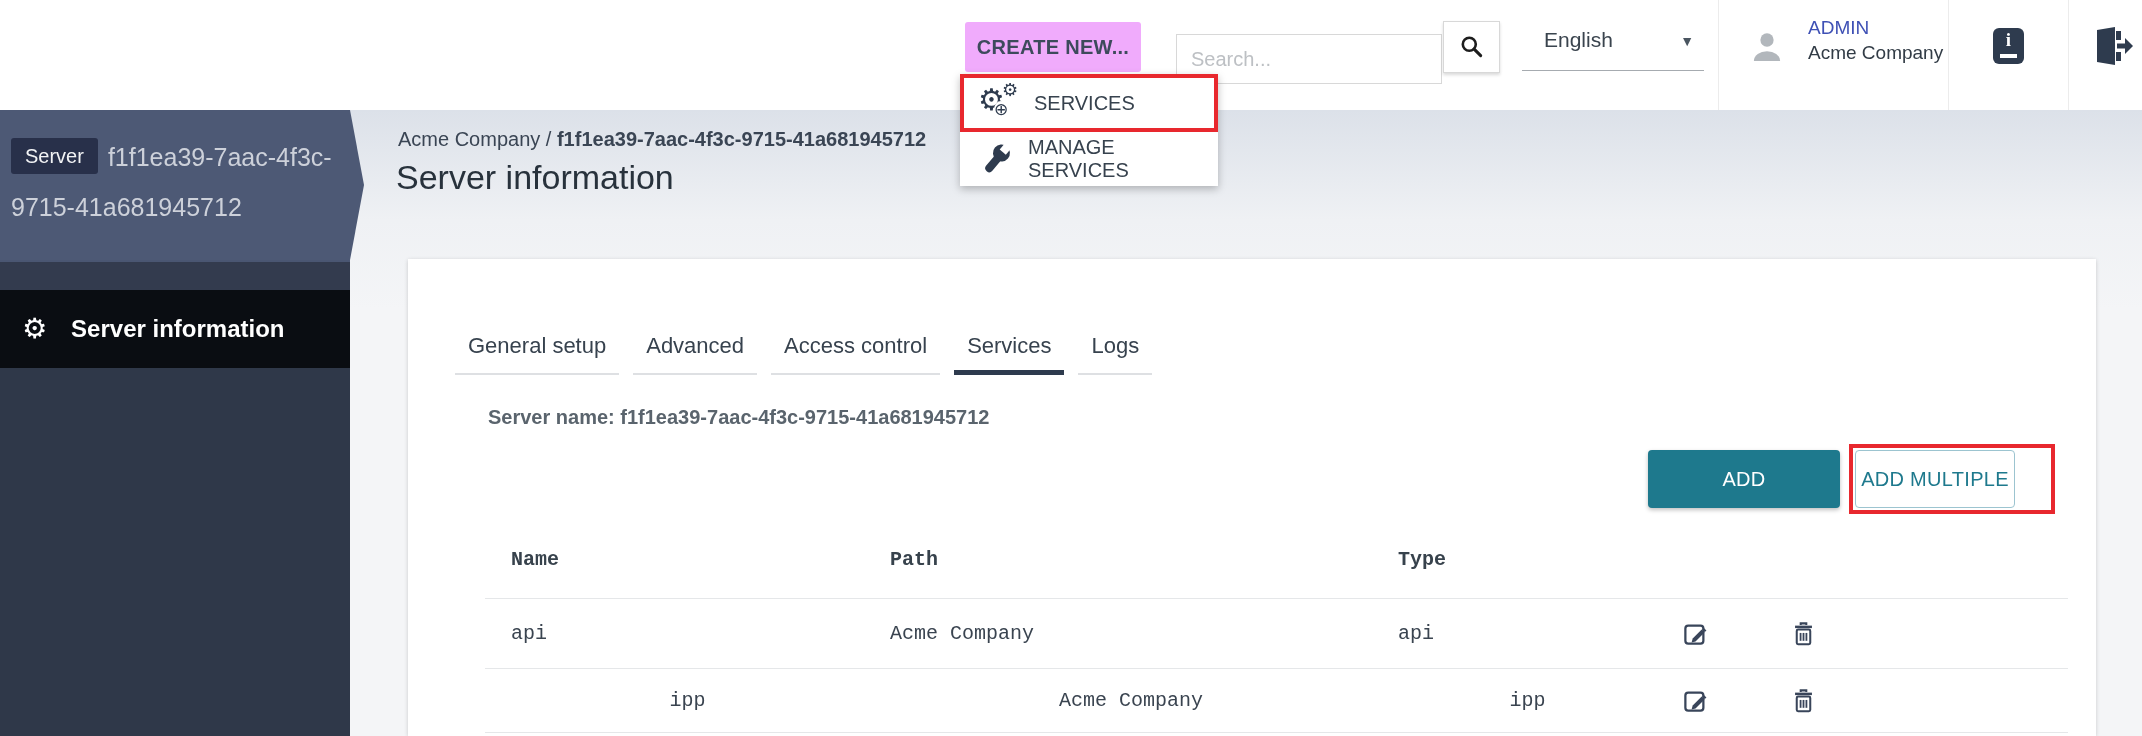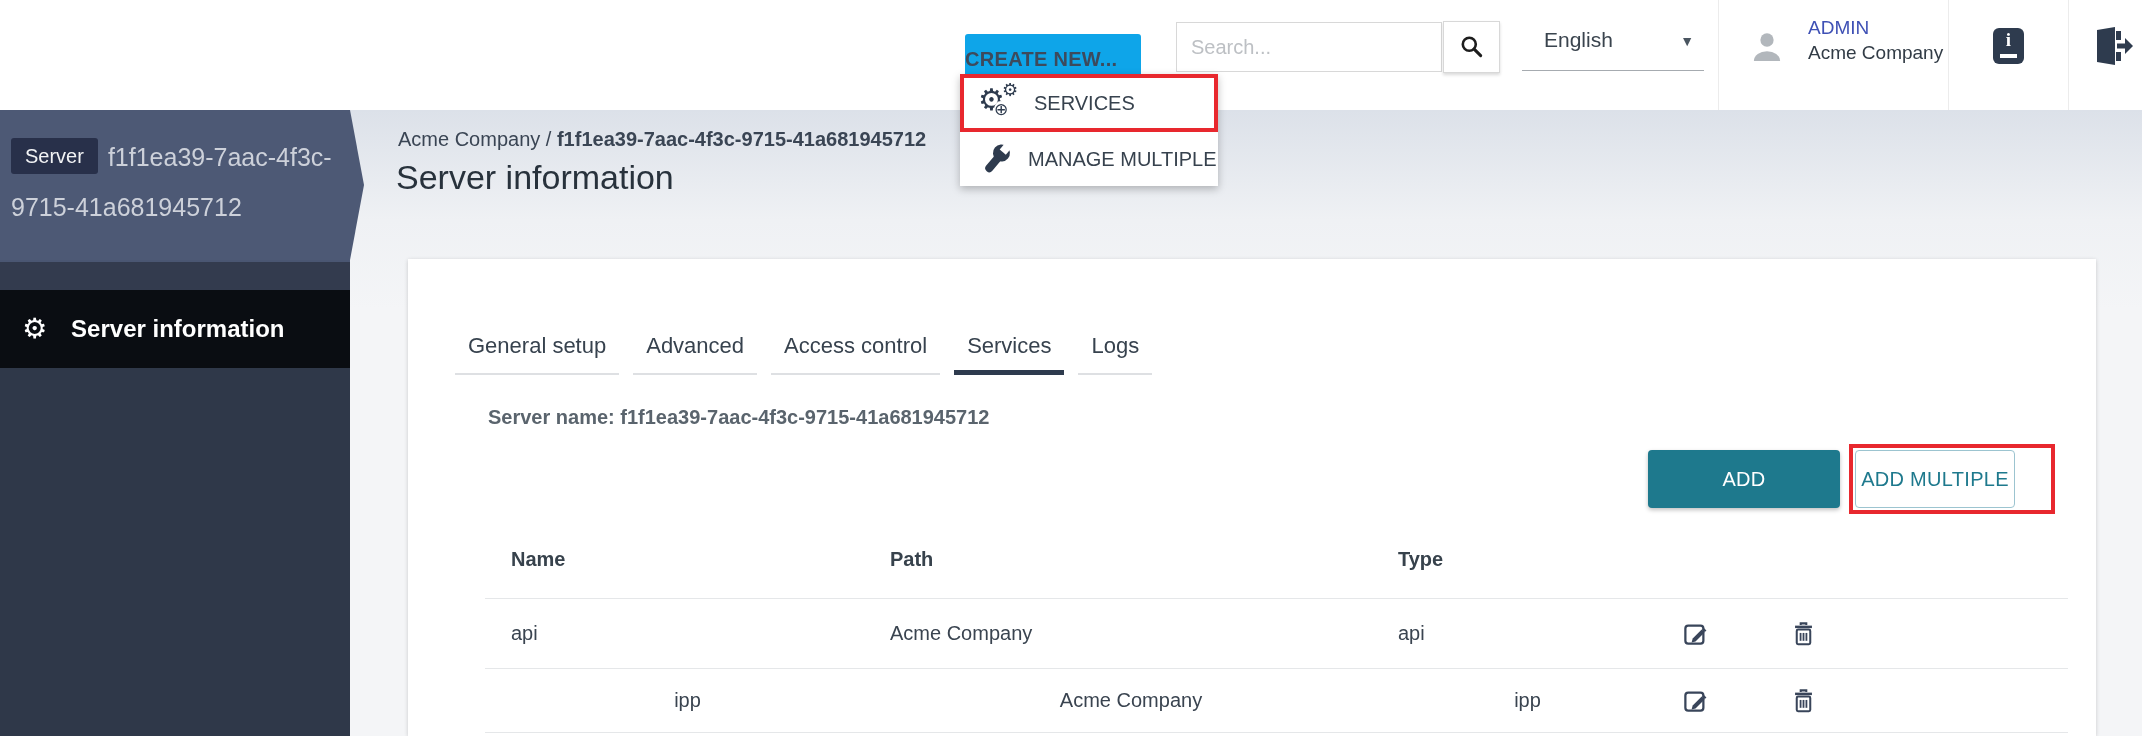--- a/index.html
+++ b/index.html
@@ -4,39 +4,39 @@
 <style>
   * { margin:0; padding:0; box-sizing:border-box; }
   html,body { width:2142px; height:736px; }
   body {
     font-family:"Liberation Sans","DejaVu Sans",sans-serif;
     background:#FFFFFF; position:relative; overflow:hidden; color:#37424E;
   }
   
   .topbar { position:absolute; left:0; top:0; width:2142px; height:110px; background:#FFFFFF; z-index:50; }
   .btn-create { position:absolute; left:965px; top:22px; width:176px; height:50px;
-    background:#0ea5e9; color:#3D4A5C; font-size:20px; font-weight:700; letter-spacing:.3px;
-    border:none; border-radius:3px; text-align:left; line-height:50px; cursor:pointer;margin-top:12px; }
+    background:#f0abfc; color:#3D4A5C; font-size:20px; font-weight:700; letter-spacing:.3px;
+    border:none; border-radius:3px; text-align:center; line-height:50px; cursor:pointer; }
   .dropdown { position:absolute; left:960px; top:74px; width:258px; background:#FFFFFF;
     box-shadow:0 3px 8px rgba(0,0,0,.25); z-index:60; }
   .dd-item { display:flex; align-items:center; font-size:20px; color:#37424E; cursor:pointer; background:#fff; }
   .dd-item.highlighted { border:4px solid #E8282E; height:58px; padding-left:16px; }
   .dd-item.plain { height:54px; padding-left:20px; }
   .dd-label { margin-left:14px; }
   
   .gears-ico { position:relative; width:40px; height:36px; flex:0 0 40px; }
   .gears-ico .g-big  { position:absolute; left:-2px; top:0px; font-size:30px; line-height:30px; color:#2E3B4E; }
   .gears-ico .g-sm   { position:absolute; left:22px; top:-4px; font-size:18px; line-height:18px; color:#2E3B4E; }
   .gears-ico .g-plus { position:absolute; left:14px; top:16px; font-size:17px; line-height:17px; color:#2E3B4E; background:#fff; border-radius:50%; }
   
   .wrench-ico { position:relative; width:34px; height:34px; flex:0 0 34px; transform:rotate(40deg); }
   .wrench-ico .head { position:absolute; top:1px; left:8px; width:17px; height:17px; border-radius:50%; background:#2E3B4E; }
   .wrench-ico .head::after { content:''; position:absolute; top:-3px; left:4.5px; width:8px; height:10px; background:#FFFFFF; }
   .wrench-ico .handle { position:absolute; top:15px; left:12.5px; width:8px; height:18px; background:#2E3B4E; border-radius:0 0 4px 4px; }
-  .search-input { position:absolute; left:1176px; top:22px; width:266px; height:50px;
+  .search-input { position:absolute; left:1176px; top:34px; width:266px; height:50px;
     border:1px solid #D8D8D8; padding:0 14px; font-size:20px; color:#444; outline:none;
     font-family:"Liberation Sans","DejaVu Sans",sans-serif; }
   .search-input::placeholder { color:#BDC0C4; }
   .search-btn { position:absolute; left:1443px; top:21px; width:57px; height:52px; background:#FFF;
     border:1px solid #D8D8D8; box-shadow:0 2px 3px rgba(0,0,0,.15); cursor:pointer;
     display:flex; align-items:center; justify-content:center; }
   .lang { position:absolute; left:1522px; top:0; width:182px; height:110px; cursor:pointer; }
   .lang-text { position:absolute; left:22px; top:28px; font-size:21px; color:#3A444E; }
   .lang-caret { position:absolute; right:10px; top:33px; font-size:14px; color:#4A5560; }
   .lang-line { position:absolute; left:0; top:70px; width:182px; height:1px; background:#A6ABB0; }
@@ -83,21 +83,21 @@
   .annot-box-btn { position:absolute; left:1441px; top:185px; width:206px; height:70px; border:4px solid #E8282E; pointer-events:none; }
   .btn-add-multiple { position:absolute; left:1447px; top:191px; width:160px; height:58px; background:#FFFFFF; color:#1E798D;
     border:1px solid #9CC4D0; border-radius:4px; font-size:20px; font-weight:500; letter-spacing:.3px; cursor:pointer;
     font-family:"Liberation Sans","DejaVu Sans",sans-serif; }
   
   .svc-table { position:absolute; left:77px; top:261px; width:1583px; }
   .t-row { display:grid; grid-template-columns:379px 508px 285px 76px 140px 1fr; align-items:center; }
   .t-head { height:78px; font-weight:700; color:#37424C; font-size:20px; }
   .t-data { height:70px; border-top:1px solid #E5E7E9; font-size:20px; color:#3A4450; }
   .t-data.last { height:65px; border-bottom:1px solid #E5E7E9;text-align:center; }
-  .t-cell { padding-left:26px; }
+  .t-cell { padding-left:26px;font-family:Liberation Mono, monospace; }
   .t-ico { display:flex; justify-content:center; cursor:pointer; }
 </style>
 </head>
 <body>
 
 <div class="topbar">
   <button class="btn-create">CREATE NEW...</button>
 
   <div class="dropdown">
     <div class="dd-item highlighted">
@@ -106,21 +106,21 @@
         <span class="g-sm">⚙</span>
         <span class="g-plus">⊕</span>
       </span>
       <span class="dd-label">SERVICES</span>
     </div>
     <div class="dd-item plain">
       <span class="wrench-ico">
           <span class="head"></span>
           <span class="handle"></span>
         </span>
-      <span class="dd-label">MANAGE MULTIPLE</span>
+      <span class="dd-label">MANAGE SERVICES</span>
     </div>
   </div>
 
   <input class="search-input" type="text" placeholder="Search..." style="">
   <button class="search-btn">
     <svg width="26" height="26" viewBox="0 0 24 24">
       <circle cx="9.5" cy="9.5" r="6" fill="none" stroke="#1D1D1D" stroke-width="2.4"></circle>
       <line x1="14" y1="14" x2="20" y2="20" stroke="#1D1D1D" stroke-width="2.8" stroke-linecap="round"></line>
     </svg>
   </button>

